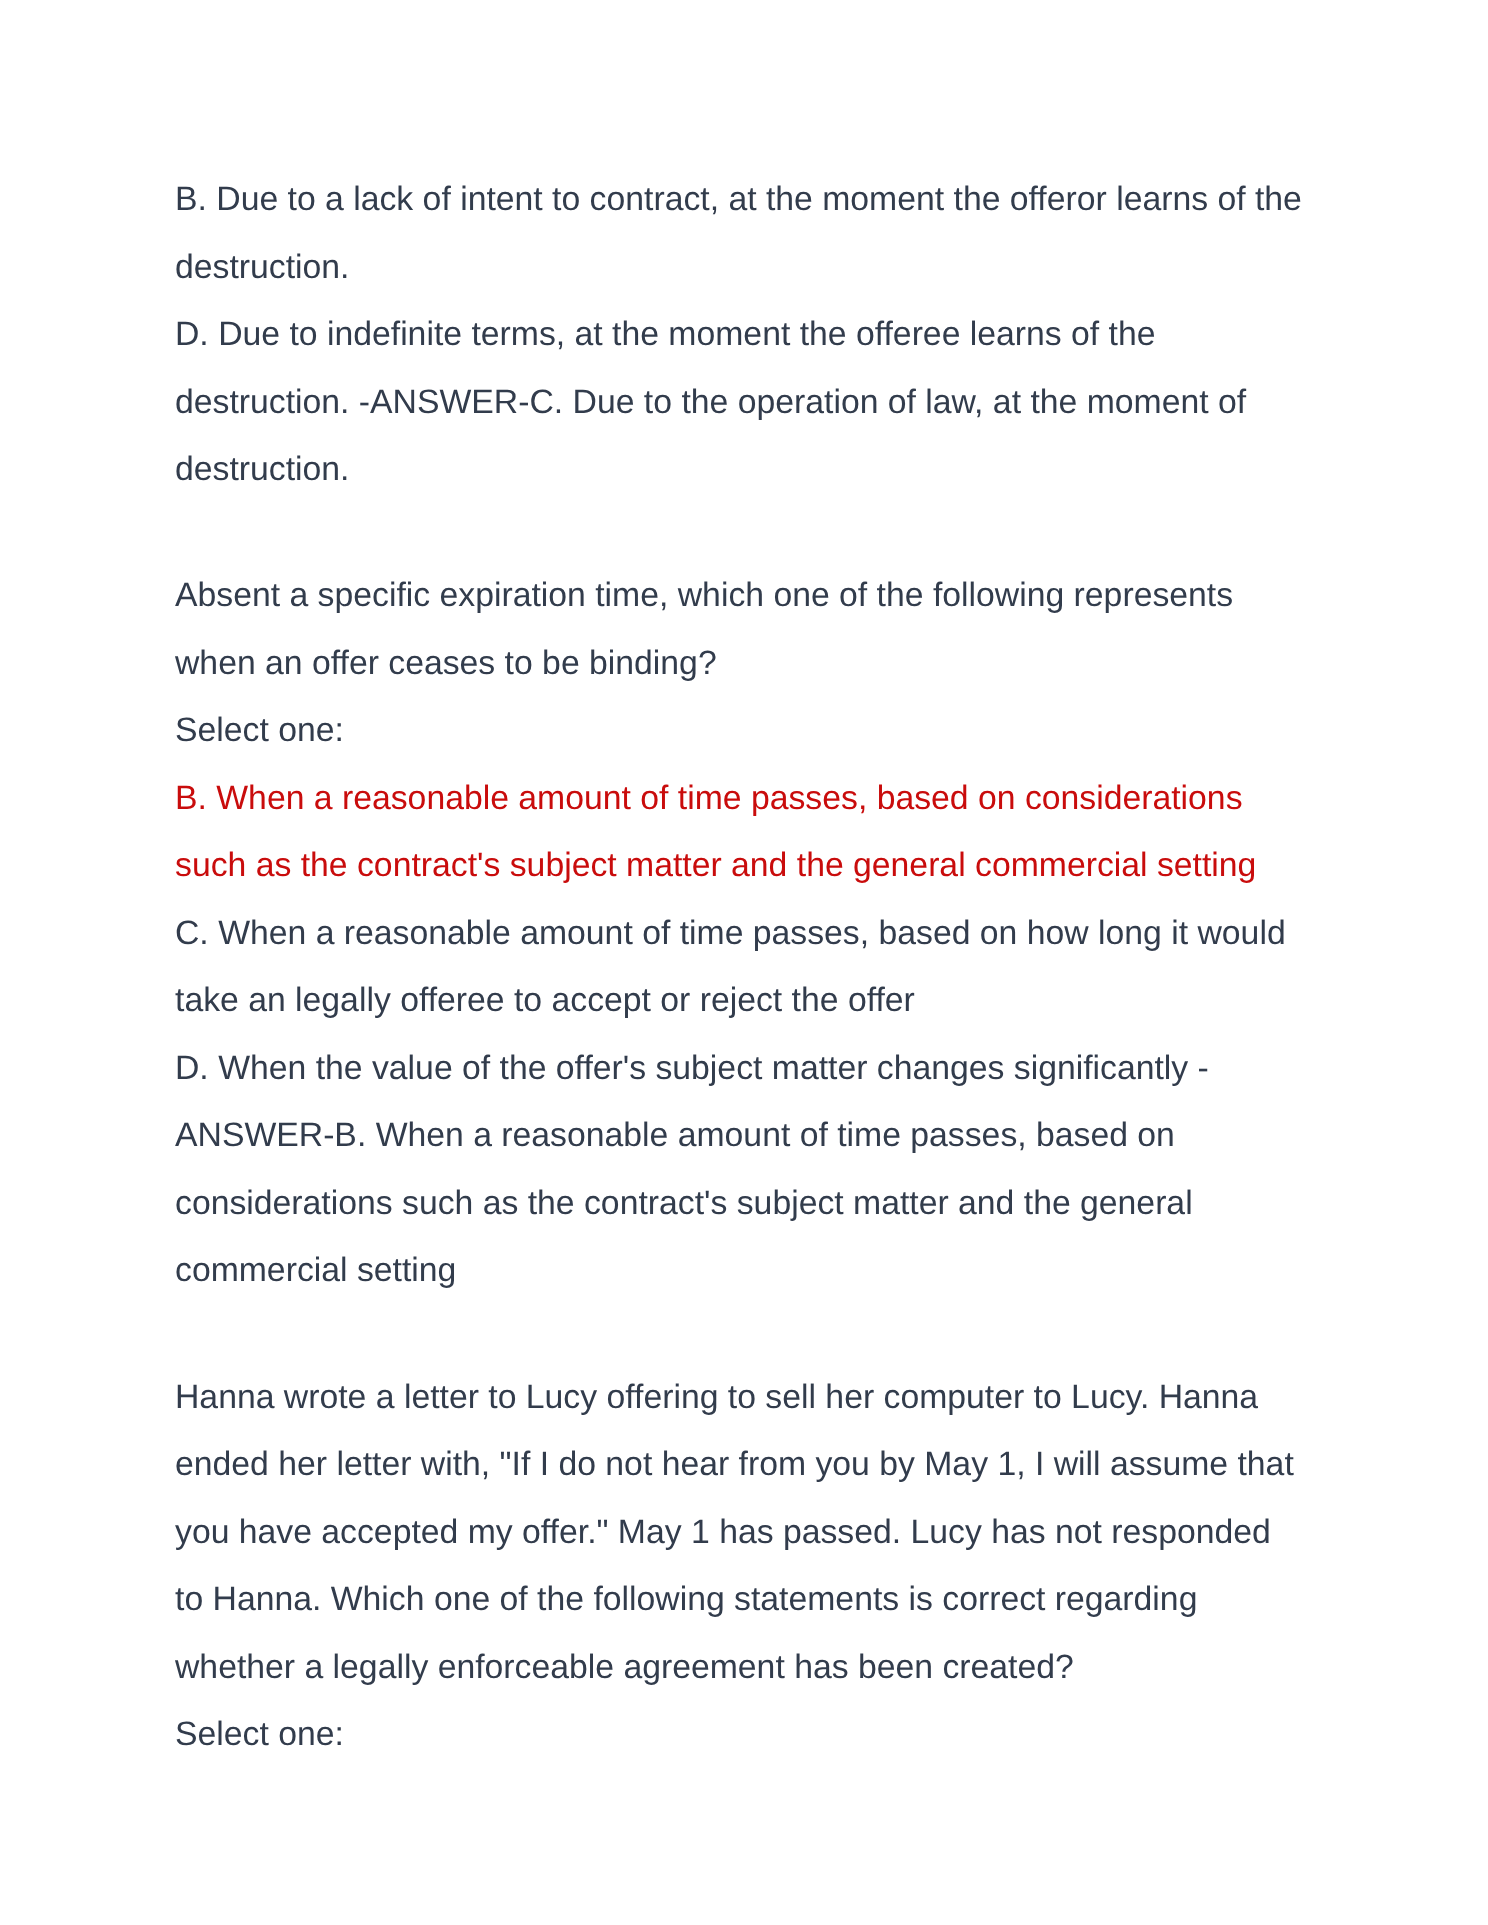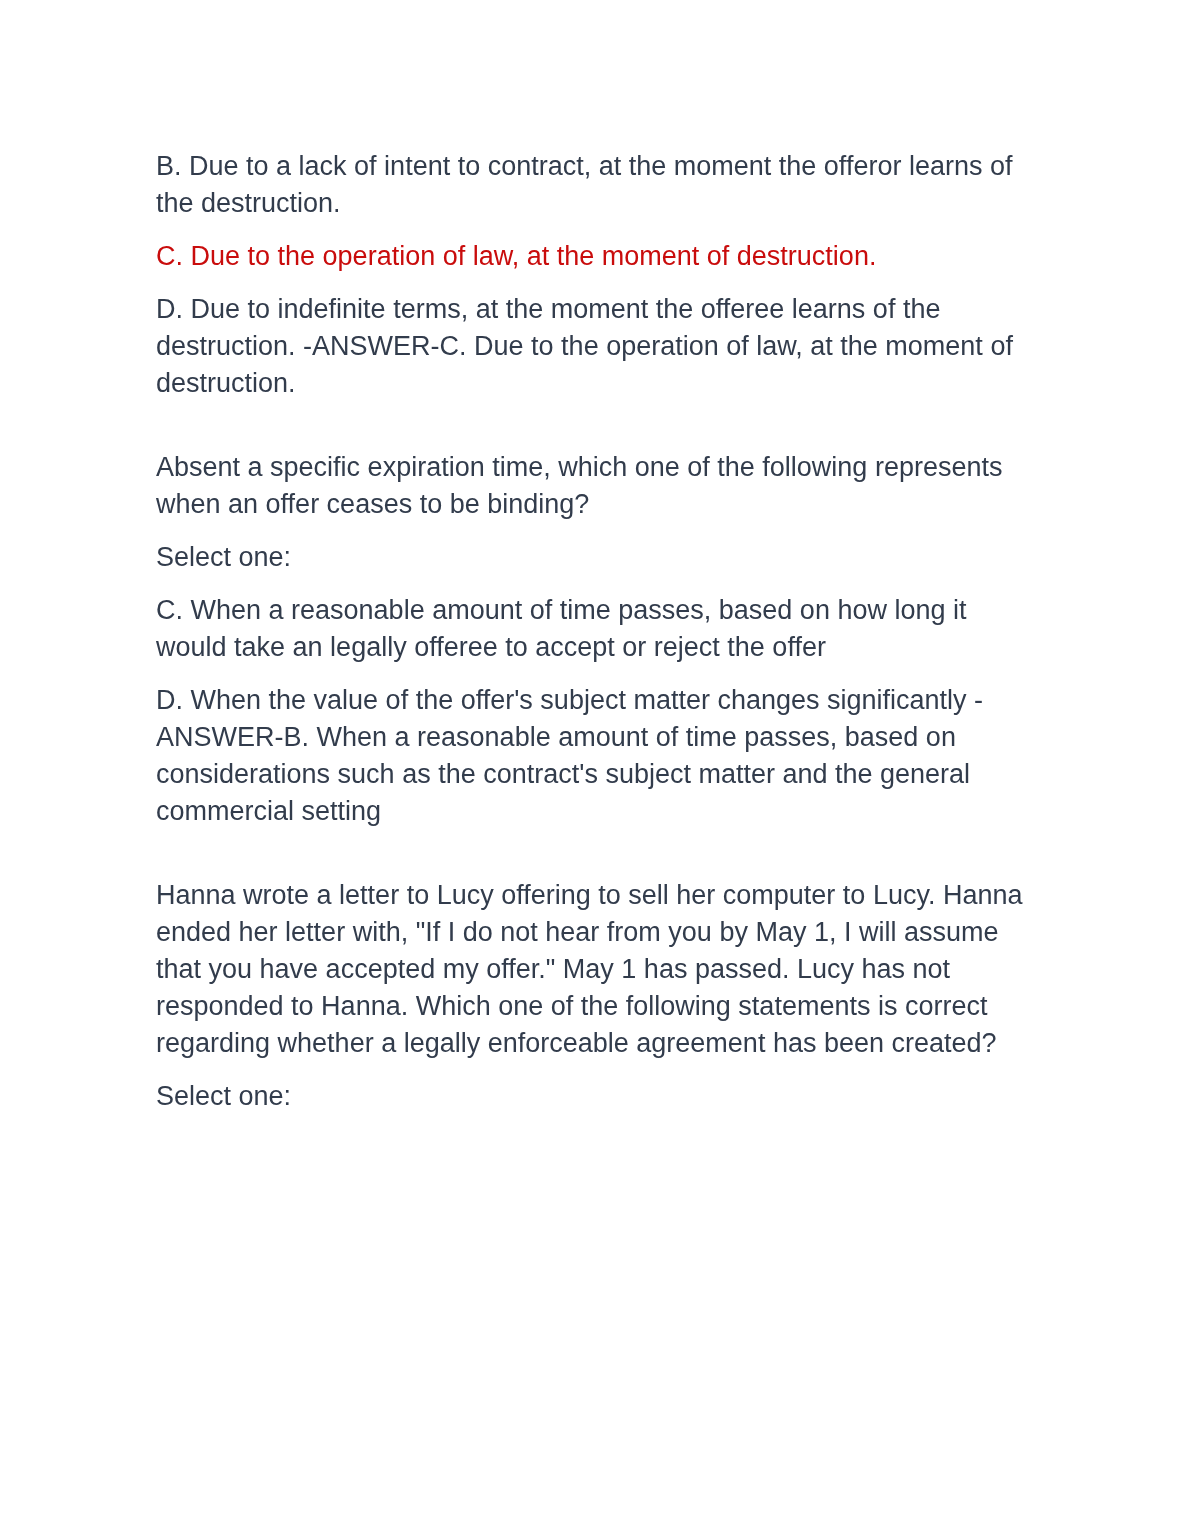--- a/index.html
+++ b/index.html
@@ -19,44 +19,44 @@
     overflow: hidden;
   }
   .page {
     width: 1190px;
     height: 1540px;
     padding: 132px 148px 0 140px;
   }
   .qblock { margin: 0; }
   .qblock + .qblock { margin-top: 47px; }
   .line {
-    margin: 16px;
+    margin: 0;
     font-family: "Liberation Sans", sans-serif;
     font-size: 27px;
-    line-height: 37px;
+    line-height: 54px;
     color: var(--ink);
     word-spacing: normal;
     letter-spacing: 0;
   }
   .line.answer { color: var(--answer); }
 </style>
 </head>
 <body>
 
 <div class="page">
 
   <div class="qblock">
     <p class="line">B. Due to a lack of intent to contract, at the moment the offeror learns of the destruction.</p>
-    <p class="line answer">C. Due to the operation of law, at the moment of destruction.</p>
     <p class="line">D. Due to indefinite terms, at the moment the offeree learns of the destruction. -ANSWER-C. Due to the operation of law, at the moment of destruction.</p>
   </div>
 
   <div class="qblock">
     <p class="line">Absent a specific expiration time, which one of the following represents when an offer ceases to be binding?</p>
     <p class="line">Select one:</p>
+    <p class="line answer">B. When a reasonable amount of time passes, based on considerations such as the contract's subject matter and the general commercial setting</p>
     <p class="line">C. When a reasonable amount of time passes, based on how long it would take an legally offeree to accept or reject the offer</p>
     <p class="line">D. When the value of the offer's subject matter changes significantly -ANSWER-B. When a reasonable amount of time passes, based on considerations such as the contract's subject matter and the general commercial setting</p>
   </div>
 
   <div class="qblock">
     <p class="line">Hanna wrote a letter to Lucy offering to sell her computer to Lucy. Hanna ended her letter with, "If I do not hear from you by May 1, I will assume that you have accepted my offer." May 1 has passed. Lucy has not responded to Hanna. Which one of the following statements is correct regarding whether a legally enforceable agreement has been created?</p>
     <p class="line">Select one:</p>
   </div>
 
 </div>

